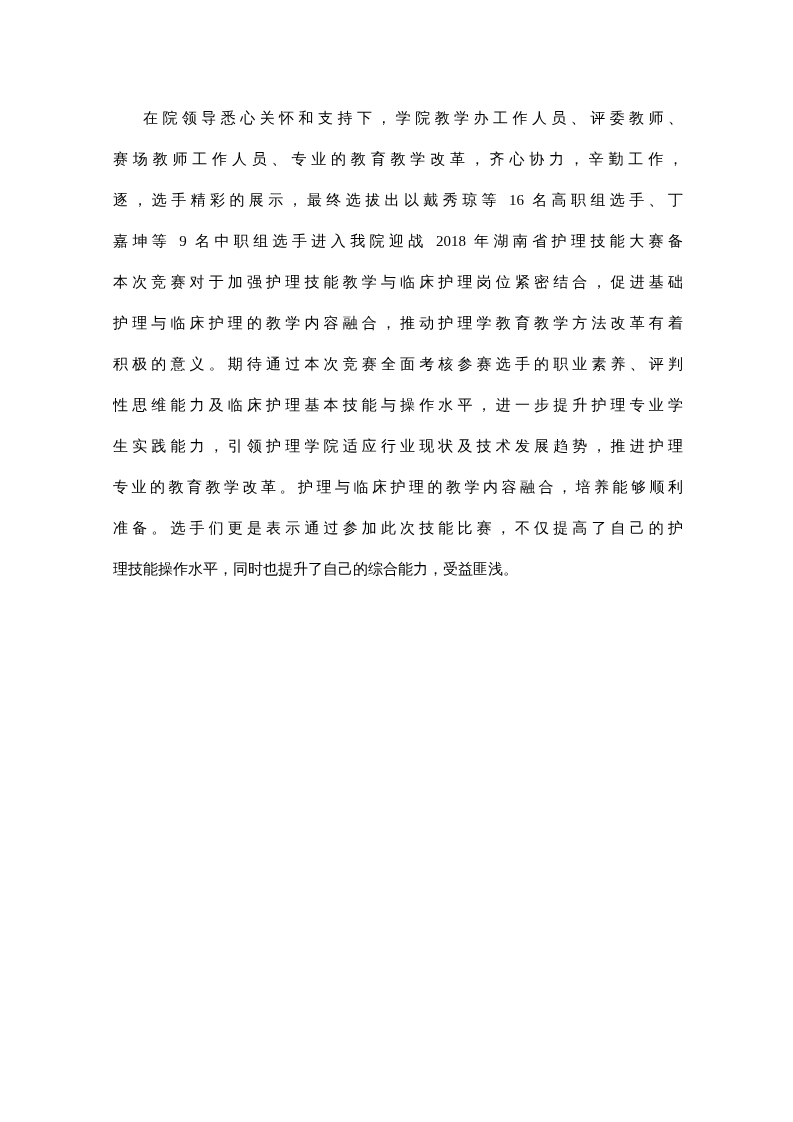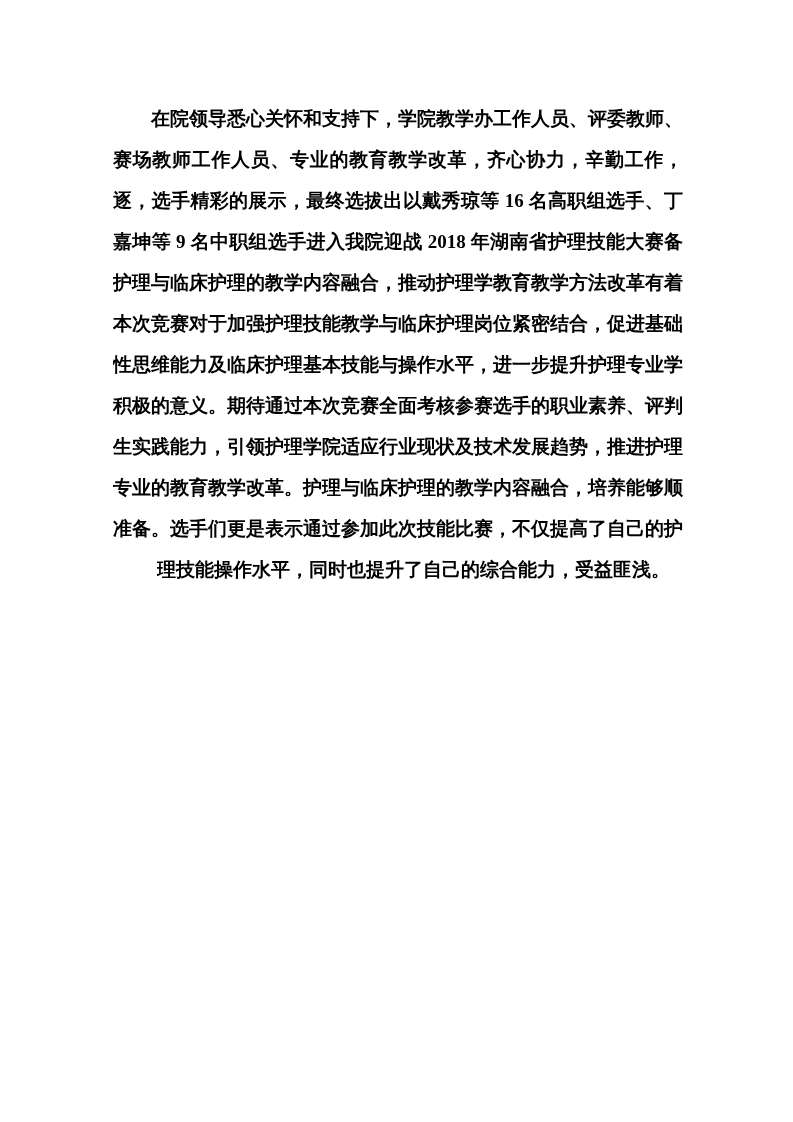--- a/index.html
+++ b/index.html
@@ -20,53 +20,51 @@
     width: 793px;
     height: 1122px;
     background: #ffffff;
   }
   .paragraph-block {
     position: absolute;
     left: 113px;
     top: 98px;
     width: 570px;
     font-family: "Liberation Serif", "DejaVu Serif", serif;
-    font-size: 19px;
+    font-size: 15px;
     line-height: 41px;
     color: #000000;
     letter-spacing: 0;
-    font-weight: bold;
   }
   .text-line {
     height: 41px;
     overflow: hidden;
     text-align: justify;
     text-align-last: justify;
     text-justify: inter-ideograph;
   }
   .text-line.first {
     text-indent: 2em;
   }
   .text-line.last {
     text-align: right;
     text-align-last: left;
-    margin-left: 44px;
   }
 </style>
 </head>
 <body>
 
 <div class="doc-page">
   <div class="paragraph-block">
     <div class="text-line first">在院领导悉心关怀和支持下，学院教学办工作人员、评委教师、</div>
     <div class="text-line">赛场教师工作人员、专业的教育教学改革，齐心协力，辛勤工作，</div>
     <div class="text-line">逐，选手精彩的展示，最终选拔出以戴秀琼等 16 名高职组选手、丁</div>
     <div class="text-line">嘉坤等 9 名中职组选手进入我院迎战 2018 年湖南省护理技能大赛备</div>
+    <div class="text-line">本次竞赛对于加强护理技能教学与临床护理岗位紧密结合，促进基础</div>
     <div class="text-line">护理与临床护理的教学内容融合，推动护理学教育教学方法改革有着</div>
-    <div class="text-line">本次竞赛对于加强护理技能教学与临床护理岗位紧密结合，促进基础</div>
+    <div class="text-line">积极的意义。期待通过本次竞赛全面考核参赛选手的职业素养、评判</div>
     <div class="text-line">性思维能力及临床护理基本技能与操作水平，进一步提升护理专业学</div>
-    <div class="text-line">积极的意义。期待通过本次竞赛全面考核参赛选手的职业素养、评判</div>
     <div class="text-line">生实践能力，引领护理学院适应行业现状及技术发展趋势，推进护理</div>
     <div class="text-line">专业的教育教学改革。护理与临床护理的教学内容融合，培养能够顺利</div>
     <div class="text-line">准备。选手们更是表示通过参加此次技能比赛，不仅提高了自己的护</div>
     <div class="text-line last">理技能操作水平，同时也提升了自己的综合能力，受益匪浅。</div>
   </div>
 </div>
 
 </body></html>

